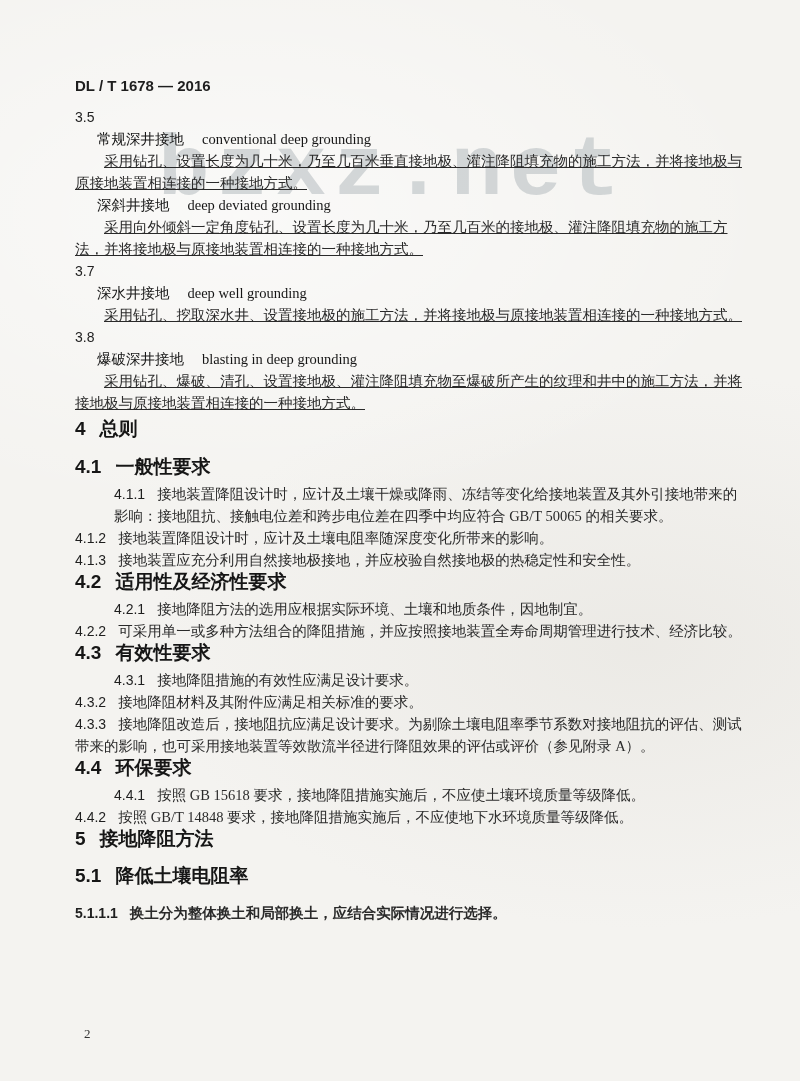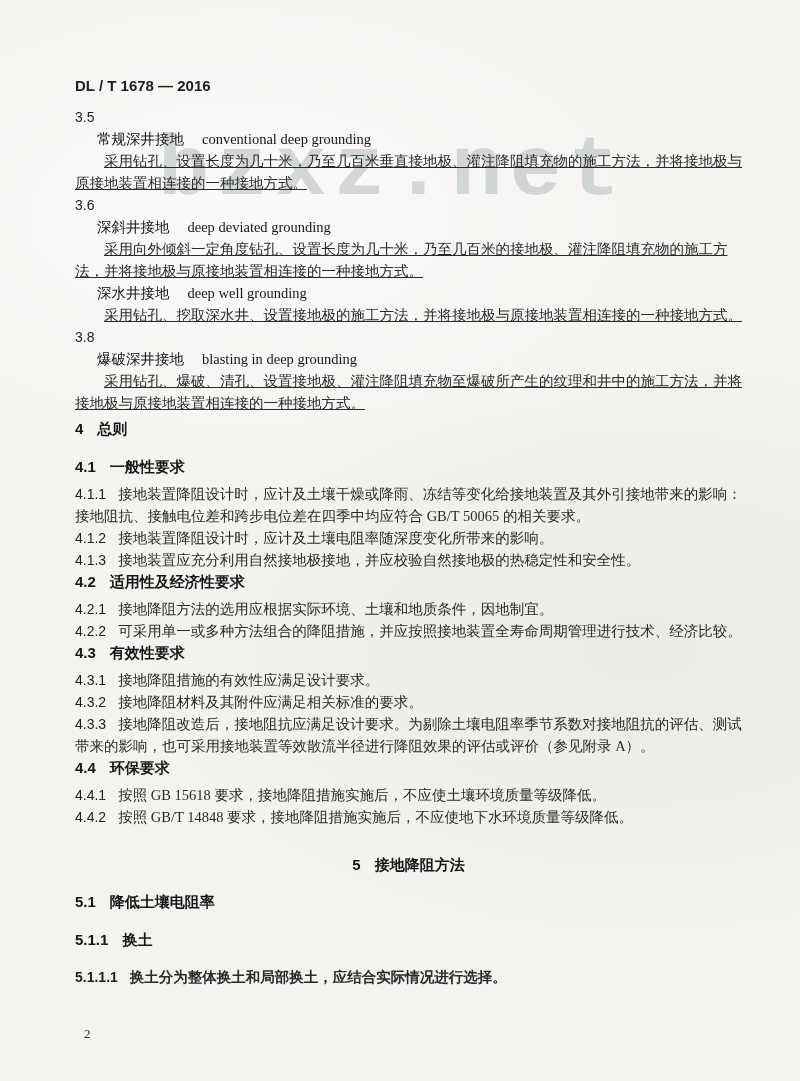--- a/index.html
+++ b/index.html
@@ -67,35 +67,35 @@
     font-family: "Liberation Serif", "DejaVu Serif", serif;
     font-size: 14.5px;
     margin-left: 18px;
     color: #151515;
   }
   .term-def { text-indent: 2em; color: #2a2a2a; text-decoration: underline; }
 
   .chapter-heading, .section-heading {
     font-family: "Liberation Sans", "DejaVu Sans", sans-serif;
     font-weight: bold;
-    font-size: 15px;
+    font-size: 19px;
     line-height: 22px;
     color: #161616;
   }
   .chapter-heading .h-num, .section-heading .h-num { margin-right: 14px; font-weight: bold; }
 
   .ch4-heading { margin-top: 4px; }
   .sec-first   { margin-top: 16px; }
   .sec-next    { margin-top: 0; }
-  .ch5-heading { margin-top: 26px; text-align: center; }
+  .ch5-heading { margin-top: 0; }
   .sec51       { margin-top: 15px; }
   .sec511      { margin-top: 16px; }
 
   .clause { color: #2a2a2a; }
-  .clause-first { margin-top: 5px; }
+  .clause-first { margin-top: 5px; margin-left: 39px; }
   .clause51 { margin-top: 15px; font-weight: bold; }
   .clause .c-num {
     font-family: "Liberation Sans", "DejaVu Sans", sans-serif;
     font-size: 14px;
     margin-right: 12px;
     color: #1e1e1e;
   }
 
   .page-number {
     position: absolute;
@@ -119,28 +119,28 @@
 
     <div>
       <div class="term-num">3.5</div>
       <div class="term-title">
         <span class="zh">常规深井接地</span><span class="en">conventional deep grounding</span>
       </div>
       <p class="term-def">采用钻孔、设置长度为几十米，乃至几百米垂直接地极、灌注降阻填充物的施工方法，并将接地极与原接地装置相连接的一种接地方式。</p>
     </div>
 
     <div>
-      <div class="term-num">3.6</div>
       <div class="term-title">
         <span class="zh">深斜井接地</span><span class="en">deep deviated grounding</span>
       </div>
       <p class="term-def">采用向外倾斜一定角度钻孔、设置长度为几十米，乃至几百米的接地极、灌注降阻填充物的施工方法，并将接地极与原接地装置相连接的一种接地方式。</p>
     </div>
 
     <div>
+      <div class="term-num">3.7</div>
       <div class="term-title">
         <span class="zh">深水井接地</span><span class="en">deep well grounding</span>
       </div>
       <p class="term-def">采用钻孔、挖取深水井、设置接地极的施工方法，并将接地极与原接地装置相连接的一种接地方式。</p>
     </div>
 
     <div>
       <div class="term-num">3.8</div>
       <div class="term-title">
         <span class="zh">爆破深井接地</span><span class="en">blasting in deep grounding</span>
@@ -199,23 +199,20 @@
     </p>
 
     <div class="chapter-heading ch5-heading">
       <span class="h-num">5</span><span>接地降阻方法</span>
     </div>
 
     <div class="section-heading sec51">
       <span class="h-num">5.1</span><span>降低土壤电阻率</span>
     </div>
 
-    <div class="section-heading sec511">
-      <span class="h-num">5.1.1</span><span>换土</span>
-    </div>
 
     <p class="clause clause51">
       <span class="c-num">5.1.1.1</span><span>换土分为整体换土和局部换土，应结合实际情况进行选择。</span>
     </p>
 
   </div>
 
   <div class="page-number">2</div>
 
 </div>

